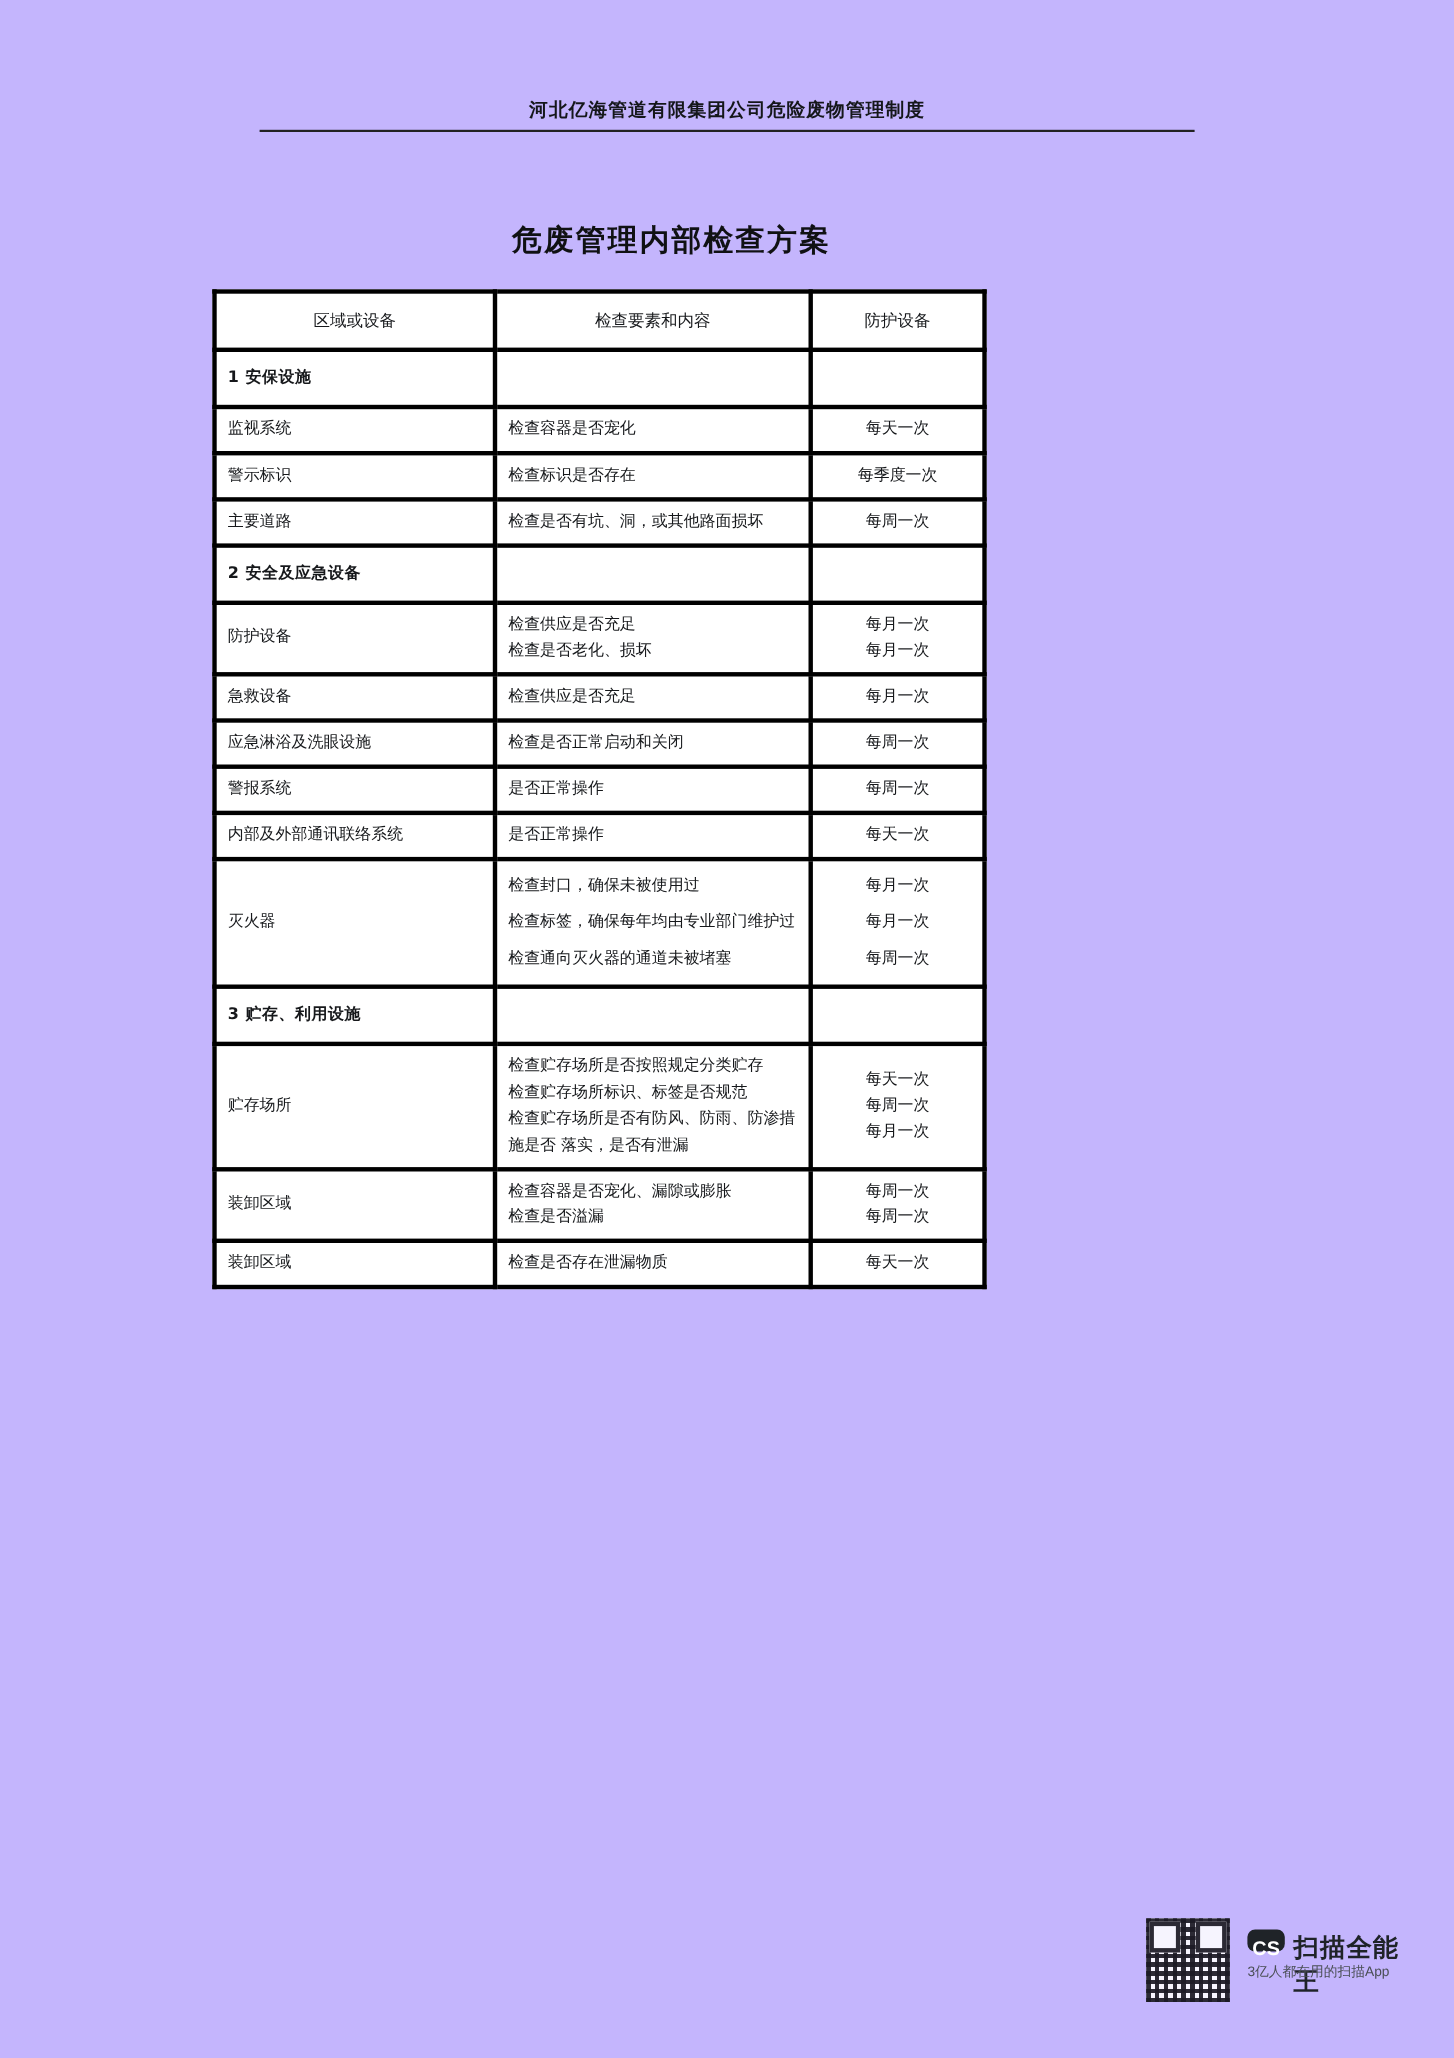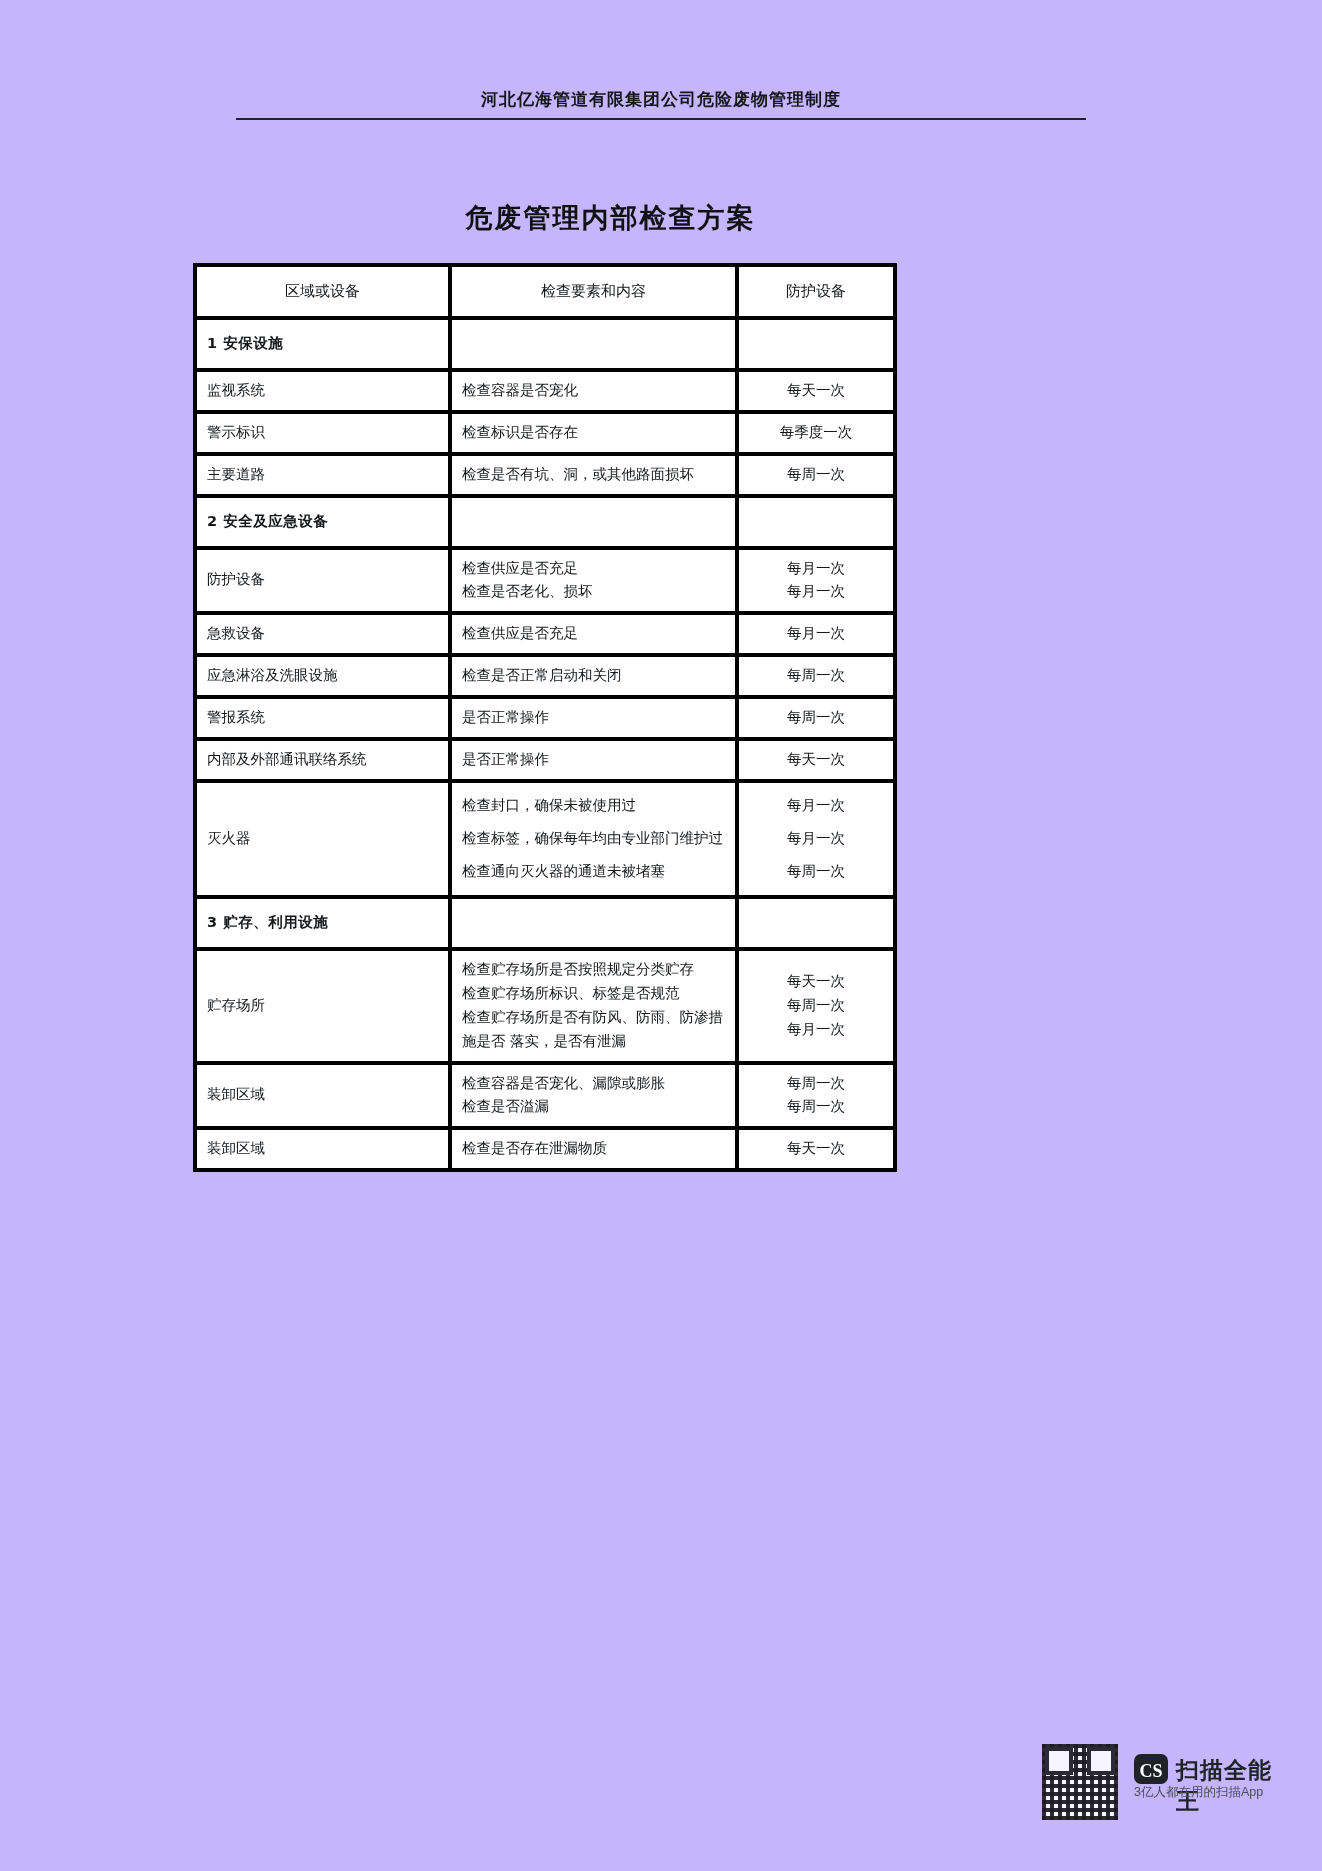--- a/index.html
+++ b/index.html
@@ -137,29 +137,29 @@
     border: 4px solid #111;
     background: #fff;
   }
   .qr::before { left: 3px; top: 3px; }
   .qr::after  { right: 3px; top: 3px; }
   .cs-logo {
     position: absolute;
     left: 92px;
     top: 14px;
     width: 34px;
-    height: 30px;
+    height: 20px;
     border-radius: 7px;
     background: #1f2328;
     color: #fff;
     font-weight: bold;
     font-size: 18px;
     line-height: 34px;
     text-align: center;
-    font-family: Liberation Serif, serif;
+    font-family: Liberation Sans, sans-serif;
   }
   .cs-name {
     position: absolute;
     left: 134px;
     top: 15px;
     font-size: 23px;
     font-weight: bold;
     color: #1f2328;
     font-family: "DejaVu Sans", sans-serif;
     letter-spacing: 1px;

